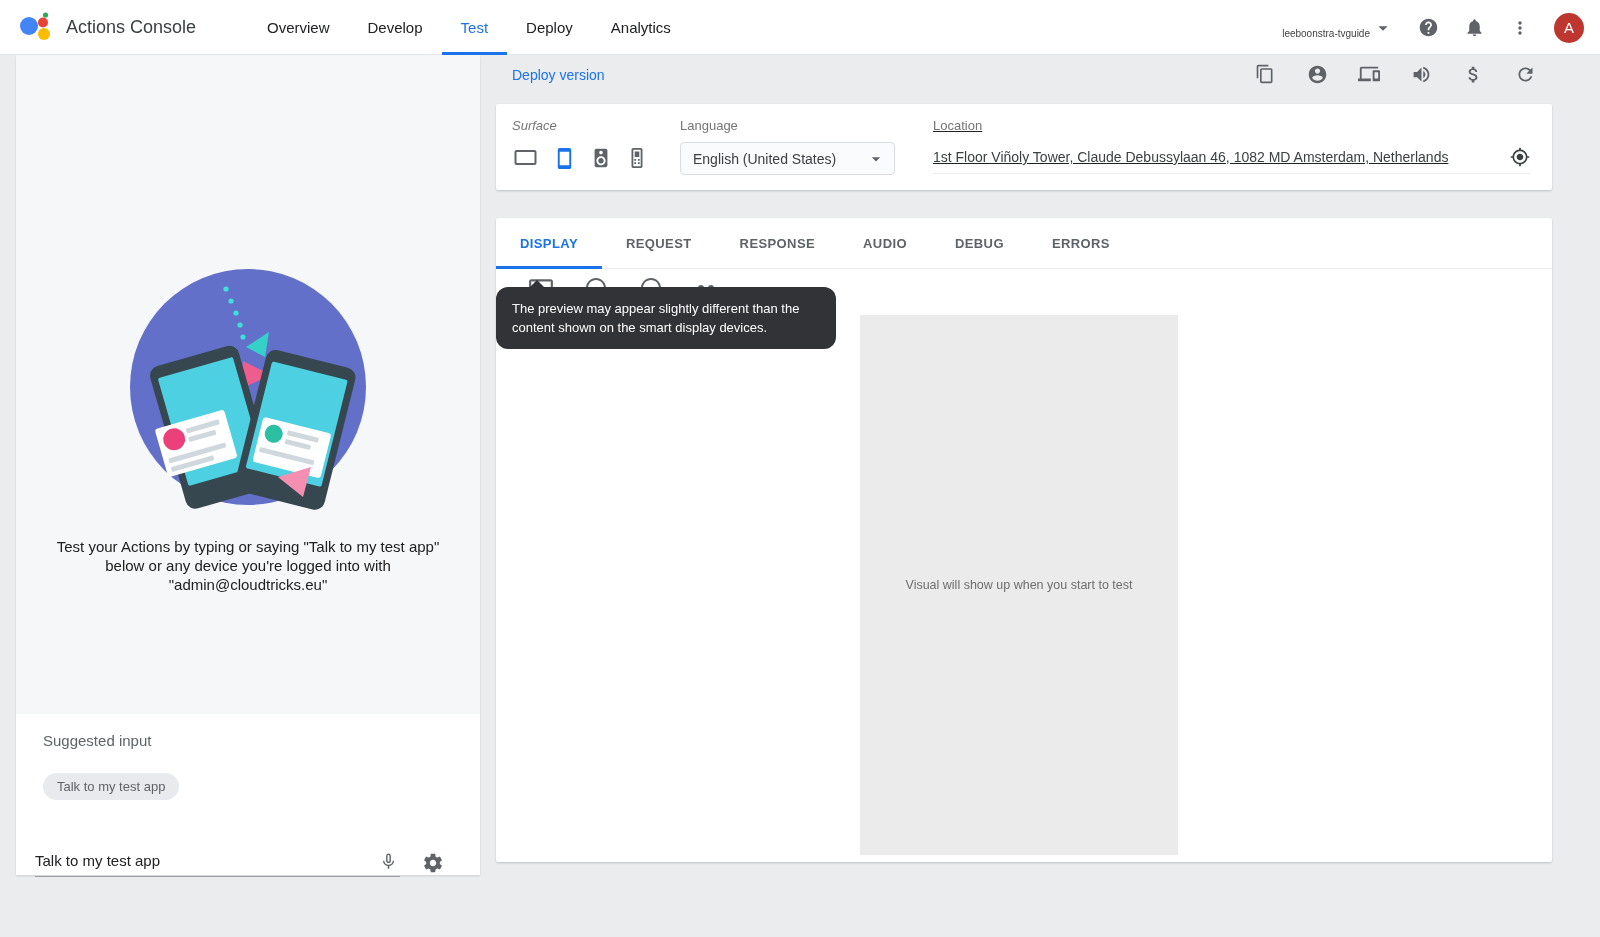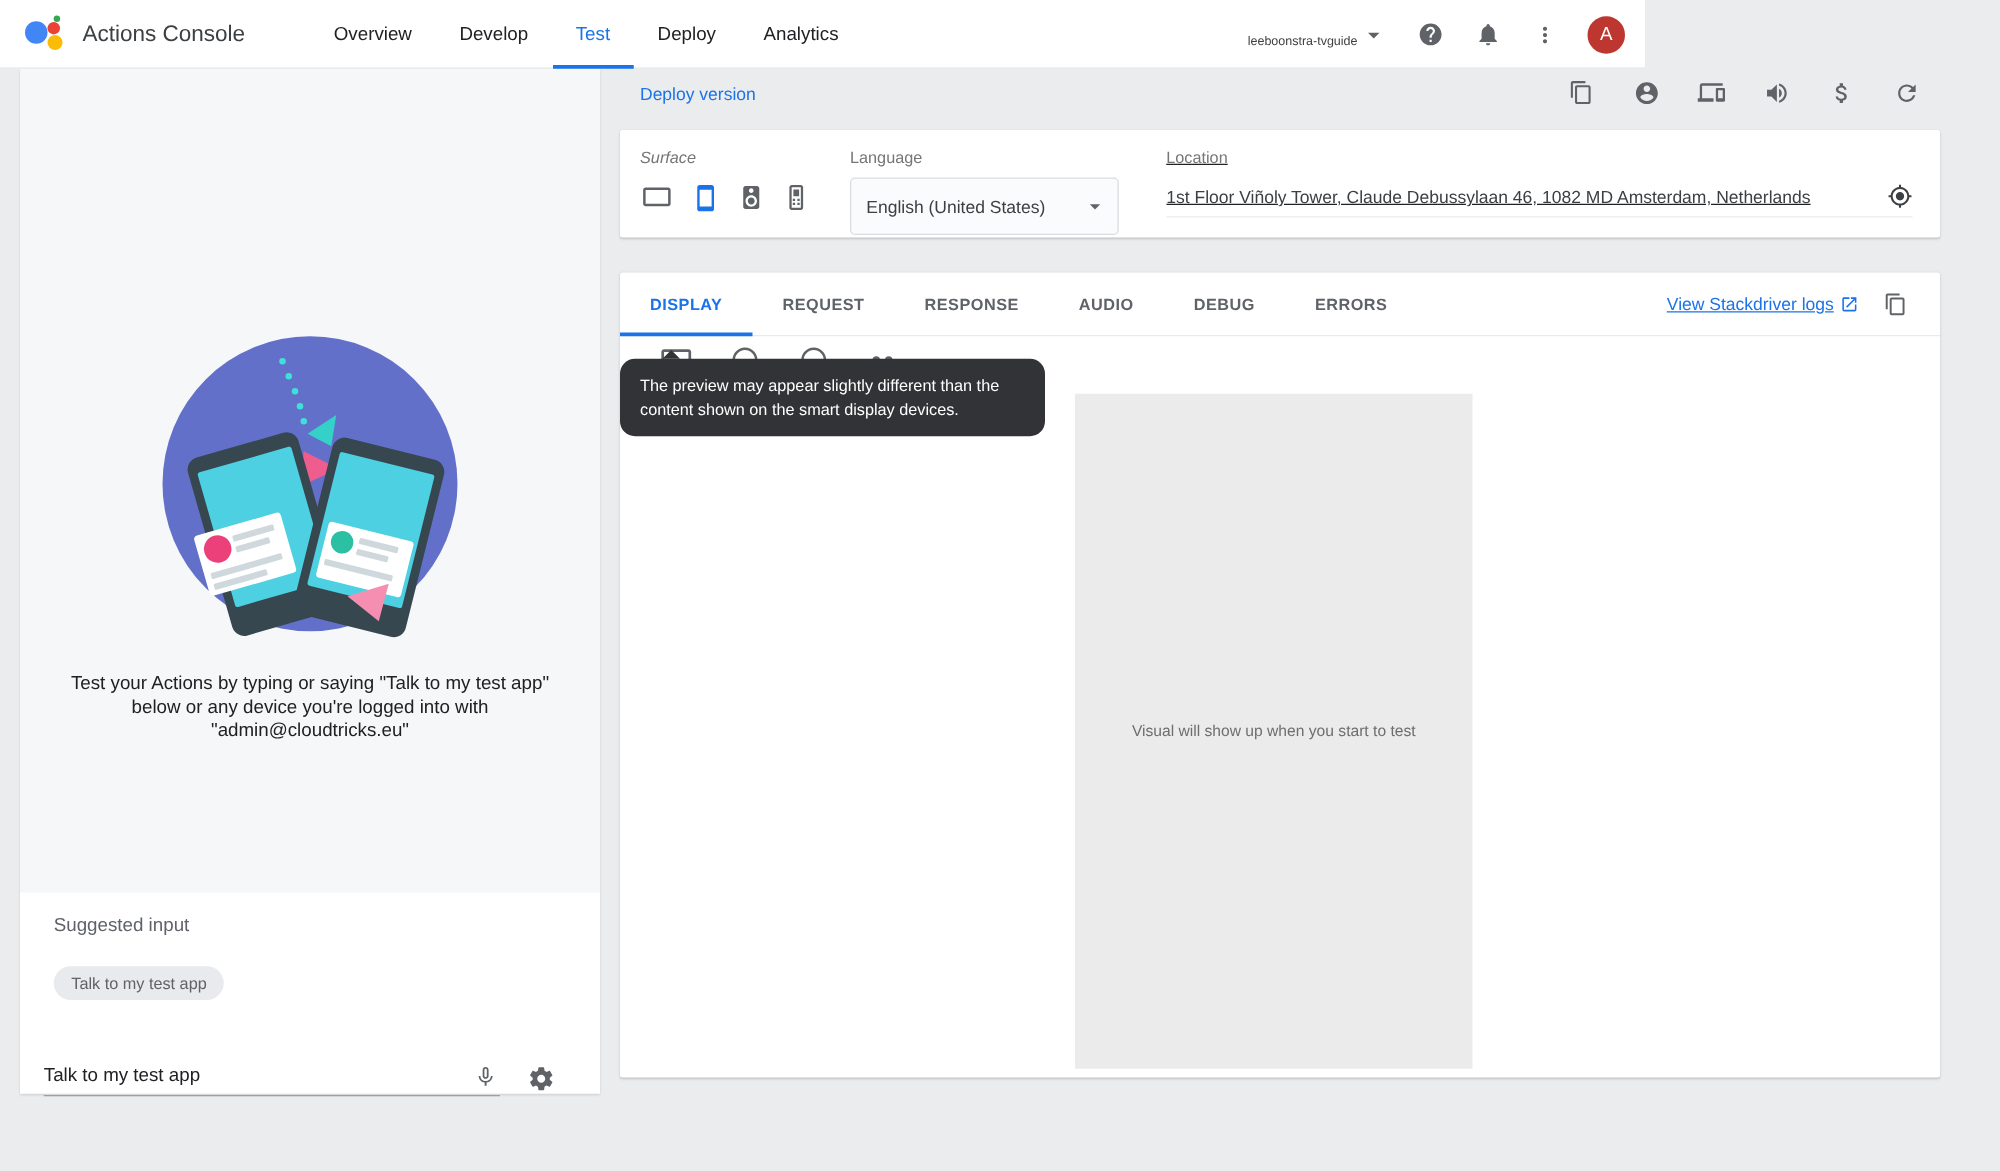--- a/index.html
+++ b/index.html
@@ -8,21 +8,21 @@
     background:#eaecee;
     font-family:"Liberation Sans", sans-serif;
     position:relative;
     overflow:hidden;
     color:#202124;
   }
   svg { display:block; }
 
   
   .header {
-    position:absolute; top:0; left:0; width:1316px; height:55px;
+    position:absolute; top:0; left:0; width:1600px; height:55px;
     background:#fff; border-bottom:1px solid #e3e5e8; z-index:20;
     display:flex; align-items:center;
   }
   .logo { margin-left:18px; }
   .app-title { margin-left:14px; font-size:18px; color:#3c4043; }
   .main-nav { position:absolute; left:248px; top:0; height:55px; display:flex; }
   .nav-item {
     padding:0 19px; line-height:55px; font-size:15px; color:#202124;
     cursor:pointer; text-decoration:none;
   }
@@ -84,21 +84,21 @@
     position:absolute; left:496px; top:104px; width:1056px; height:86px;
     background:#fff; border-radius:2px; box-shadow:0 1px 2px rgba(60,64,67,0.25); z-index:3;
   }
   .field-label { font-size:13px; color:#757575; }
   .surface-block { position:absolute; left:16px; top:14px;font-style:italic; }
   .surface-icons { display:flex; gap:14px; margin-top:13px; align-items:center; }
   .surface-icon { color:#5f6368; cursor:pointer; }
   .surface-icon.selected { color:#1a73e8; }
   .language-block { position:absolute; left:184px; top:14px; }
   .select-box {
-    margin-top:9px; width:215px; height:46px; border:1px solid #dadce0; border-radius:4px;
+    margin-top:9px; width:215px; height:33px; border:1px solid #dadce0; border-radius:4px;
     background:#fafbfc; display:flex; align-items:center; padding:0 8px 0 12px;
     font-size:14px; color:#3c4043; cursor:pointer;
   }
   .select-box .select-value { flex:1; }
   .location-block { position:absolute; left:437px; top:14px; width:597px;text-decoration:underline; }
   .location-row {
     margin-top:8px; height:33px; display:flex; align-items:center;
     border-bottom:1px solid #ececec;
   }
   .location-value {
@@ -350,35 +350,20 @@
 
 <section class="test-card">
   <div class="tab-row">
     <div class="tab active">DISPLAY</div>
     <div class="tab">REQUEST</div>
     <div class="tab">RESPONSE</div>
     <div class="tab">AUDIO</div>
     <div class="tab">DEBUG</div>
     <div class="tab">ERRORS</div>
 
-    <div class="tab-row-right">
-      <a class="stackdriver-link">
-        <span>View Stackdriver logs</span>
-        <span>
-          <svg width="15" height="15" viewBox="0 0 24 24" fill="#1a73e8">
-              <path d="M19 19H5V5h7V3H5c-1.11 0-2 .9-2 2v14c0 1.1.89 2 2 2h14c1.1 0 2-.9 2-2v-7h-2v7zM14 3v2h3.59l-9.83 9.83 1.41 1.41L19 6.41V10h2V3h-7z"></path>
-            </svg>
-        </span>
-      </a>
-      <span class="copy-logs-btn">
-        <svg width="19" height="19" viewBox="0 0 24 24" fill="currentColor">
-            <path d="M16 1H4c-1.1 0-2 .9-2 2v14h2V3h12V1zm3 4H8c-1.1 0-2 .9-2 2v14c0 1.1.9 2 2 2h11c1.1 0 2-.9 2-2V7c0-1.1-.9-2-2-2zm0 16H8V7h11v14z"></path>
-          </svg>
-      </span>
-    </div>
   </div>
 
   <div class="device-icons">
     <div class="icon-btn">
       <svg width="26" height="26" viewBox="0 0 24 24" fill="currentColor">
           <path d="M21 4H3c-1.1 0-2 .9-2 2v11c0 1.1.9 2 2 2h18c1.1 0 2-.9 2-2V6c0-1.1-.9-2-2-2zm0 13H3V6h18v11z"></path>
         </svg>
     </div>
     <div class="icon-btn">
       <svg width="24" height="24" viewBox="0 0 24 24" fill="currentColor">

